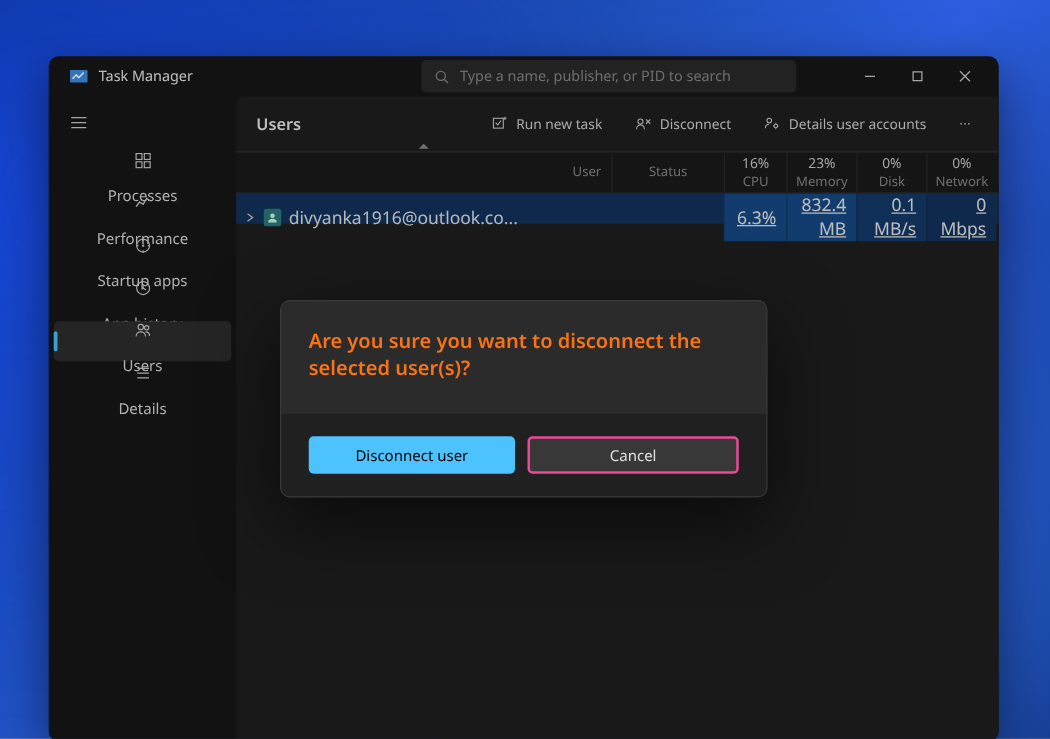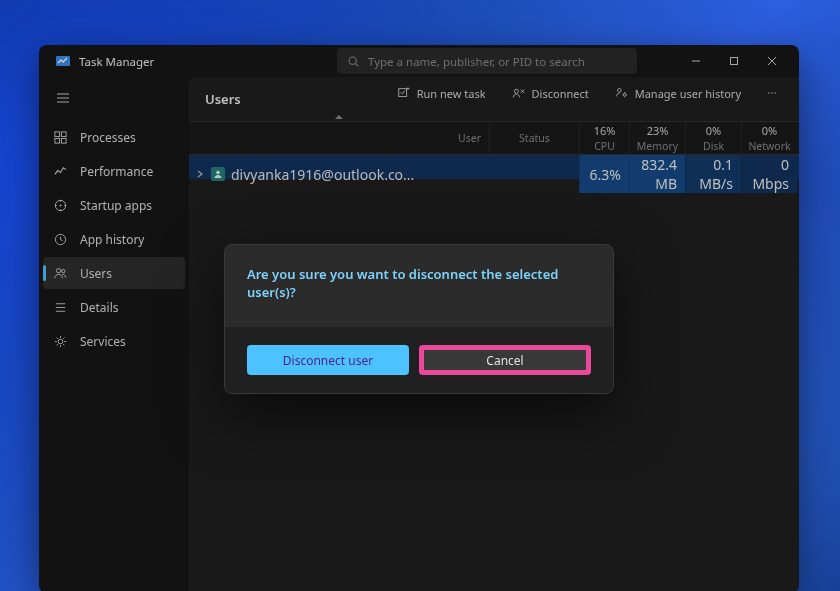--- a/index.html
+++ b/index.html
@@ -49,40 +49,40 @@
 
   
   .sidebar { width: 150px; background: #171717; display: flex; flex-direction: column;
     padding-top: 4px; }
   .hamburger { width: 36px; height: 30px; display: flex; align-items: center;
     justify-content: center; margin: 2px 6px 8px; cursor: pointer; color: #ccc; border-radius: 4px;}
   .nav { display: flex; flex-direction: column; gap: 2px; padding: 0 4px; }
   .nav-item {
     height: 32px; display: flex; align-items: center; padding: 0 10px;
     border-radius: 4px; cursor: pointer; color: #d8d8d8; font-size: 12px;
-    gap: 12px; position: relative;
+    gap: 12px; position: relative; flex-direction: column;
   }
   .nav-item.active { background: #2e2e2e; }
   .nav-item.active::before {
     content: ""; position: absolute; left: 0; top: 8px; bottom: 8px;
     width: 3px; background: #4cc2ff; border-radius: 2px;
   }
   .nav-item .icon { width: 15px; height: 15px; flex-shrink: 0; }
   .sidebar-spacer { flex: 1; }
   .settings-item { margin: 0 4px 6px; }
 
   
   .main { flex: 1; background: #1f1f1f; display: flex; flex-direction: column;
     border-top-left-radius: 6px; }
   .toolbar { height: 44px; display: flex; align-items: center; padding: 0 14px 0 16px;
     gap: 10px; border-bottom: 0px solid #2a2a2a;}
   .toolbar h2 { font-size: 13px; font-weight: 600; color: #e8e8e8; }
   .toolbar .spacer { flex: 1; }
   .tbtn {
-    height: 26px; display: flex; align-items: flex-start; gap: 6px;
+    height: 26px; display: flex; align-items: center; gap: 6px;
     padding: 0 8px; color: #d0d0d0; font-size: 11px; cursor: pointer;
     border-radius: 4px;
   }
   .tbtn .icon { width: 14px; height: 14px; }
   .more { width: 26px; justify-content: center; }
 
   
   .table-head {
     height: 34px; display: grid;
     grid-template-columns: 1fr 90px 50px 56px 56px 56px;
@@ -110,42 +110,42 @@
   }
   .row .cell-user { display: flex; align-items: center; gap: 6px; padding-left: 6px;
     color: #e0e0e0; white-space: nowrap; overflow: hidden; text-overflow: ellipsis; }
   .row .chev { width: 10px; height: 10px; flex-shrink: 0; }
   .row .avatar { width: 14px; height: 14px; border-radius: 2px; background: #2a7a7a;
     flex-shrink: 0; display:flex; align-items:center; justify-content:center;}
   .row .txt { overflow: hidden; text-overflow: ellipsis; }
   .row .cell-status { color:#aaa; padding-left:8px; }
   .row .num { text-align: right; padding: 0 8px; background: #164a86;
     height: 100%; display: flex; align-items: center; justify-content: flex-end;
-    color: #e8e8e8; border-left:1px solid rgba(0,0,0,0.15);}
+    color: #e8e8e8; border-left:1px solid rgba(0,0,0,0.15);text-decoration:underline;}
   .row .num.d3{ background:#133a69;}
   .row .num.d4{ background:#12335c;}
 
   
   .modal-backdrop {
     position: absolute; inset: 0; background: rgba(0,0,0,0.18);
     display: flex; align-items: center; justify-content: center;
   }
   .modal {
     width: 390px; background: #2b2b2b; border-radius: 8px; overflow: hidden;
     border: 1px solid #3a3a3a; box-shadow: 0 20px 60px rgba(0,0,0,0.6);
   }
   .modal .head { padding: 20px 22px 26px; }
-  .modal .head h3 { font-size: 13px; font-weight: 600; color: #7dd3fc; line-height: 1.4; }
+  .modal .head h3 { font-size: 16px; font-weight: 600; color: #f97316; line-height: 1.4; }
   .modal .foot { background: #202020; padding: 18px 22px; display: flex; gap: 10px; }
   .mbtn {
     flex: 1; height: 30px; border-radius: 4px; border: none; cursor: pointer;
     font-size: 12px; font-family: inherit; outline:none;
   }
-  .mbtn.primary { background: #4cc2ff; color: #4c1d95; font-weight: 400; }
-  .mbtn.secondary { background: #383838; color: #e0e0e0; border: 5px solid #ec4899; }
+  .mbtn.primary { background: #4cc2ff; color: #000000; font-weight: 400; }
+  .mbtn.secondary { background: #383838; color: #e0e0e0; border: 2px solid #ec4899; }
 
   svg { display: block; }
 </style>
 </head>
 <body>
 
 <div class="bloom b1"></div>
 <div class="bloom b2"></div>
 
 <div class="window">
@@ -238,27 +238,20 @@
           <span>Users</span>
         </div>
         <div class="nav-item">
           <svg class="icon" viewBox="0 0 16 16">
               <line x1="3" y1="4" x2="13" y2="4" stroke="#ccc"></line>
               <line x1="3" y1="8" x2="13" y2="8" stroke="#ccc"></line>
               <line x1="3" y1="12" x2="13" y2="12" stroke="#ccc"></line>
             </svg>
           <span>Details</span>
         </div>
-        <div class="nav-item">
-          <svg class="icon" viewBox="0 0 16 16">
-              <circle cx="8" cy="8" r="2.5" stroke="#ccc" fill="none"></circle>
-              <path d="M8 2v2M8 12v2M2 8h2M12 8h2M3.8 3.8l1.4 1.4M10.8 10.8l1.4 1.4M12.2 3.8l-1.4 1.4M5.2 10.8l-1.4 1.4" stroke="#ccc"></path>
-            </svg>
-          <span>Services</span>
-        </div>
       </div>
       <div class="sidebar-spacer"></div>
     </div>
 
     <div class="main">
       <div class="toolbar">
         <h2>Users</h2>
         <div class="spacer"></div>
         <div class="tbtn">
           <svg class="icon" viewBox="0 0 16 16">
@@ -278,21 +271,21 @@
             </svg>
           <span>Disconnect</span>
         </div>
         <div class="tbtn">
           <svg class="icon" viewBox="0 0 16 16">
               <circle cx="5" cy="5" r="2.1" stroke="#ccc" fill="none"></circle>
               <path d="M1.5 12c0-2 1.5-3.5 3.5-3.5" stroke="#ccc" fill="none"></path>
               <circle cx="11" cy="10" r="1.6" stroke="#ccc" fill="none"></circle>
               <path d="M11 7v1M11 12v1M8.5 10h1M12.5 10h1" stroke="#ccc"></path>
             </svg>
-          <span>Manage user history</span>
+          <span>Details user accounts</span>
         </div>
         <div class="tbtn more">
           <svg class="icon" viewBox="0 0 16 16">
               <circle cx="3" cy="8" r="1.1" fill="#ccc"></circle>
               <circle cx="8" cy="8" r="1.1" fill="#ccc"></circle>
               <circle cx="13" cy="8" r="1.1" fill="#ccc"></circle>
             </svg>
         </div>
       </div>
 

